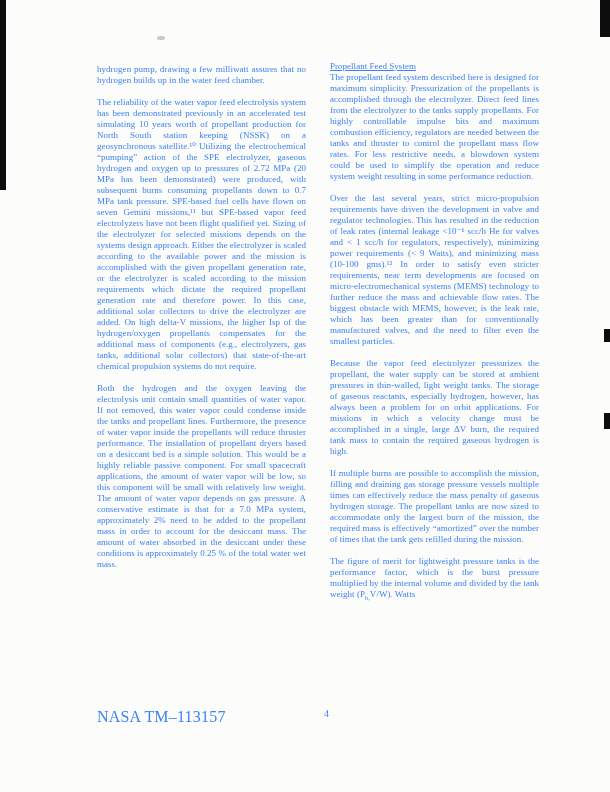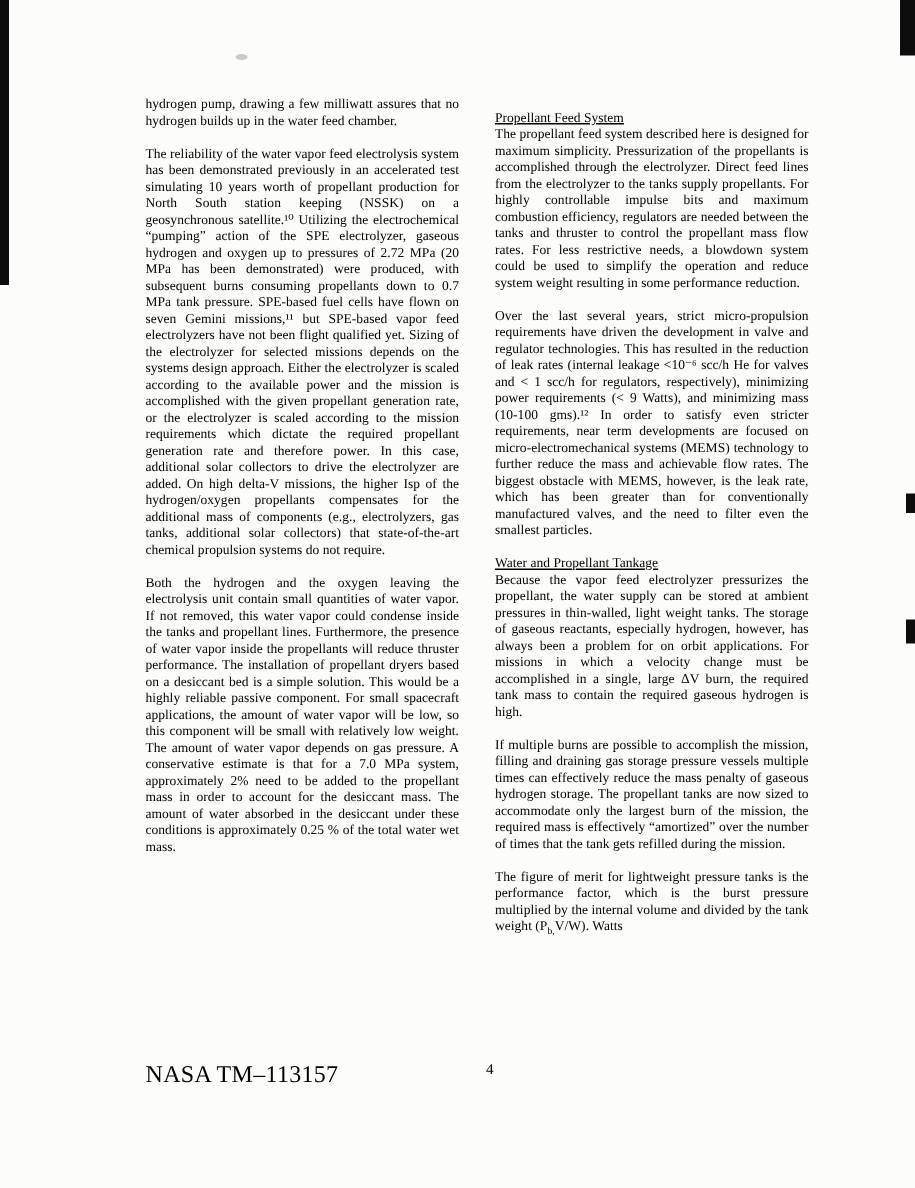--- a/index.html
+++ b/index.html
@@ -7,32 +7,32 @@
     padding: 0;
     background: #ffffff;
   }
   .page {
     position: relative;
     width: 610px;
     height: 792px;
     background: #fcfcfa;
     overflow: hidden;
     font-family: "Liberation Serif", "DejaVu Serif", serif;
-    color: #000000;
+    color: #3b82f6;
   }
   .column {
     position: absolute;
     width: 209px;
     font-size: 9px;
     line-height: 11px;
     text-align: justify;
     letter-spacing: 0.02px;
   }
   .column-left  { left: 97px;  top: 64px; }
-  .column-right { left: 330px; top: 73px; }
+  .column-right { left: 330px; top: 61px; }
   .para {
     margin: 0 0 11px 0;
   }
   .para:last-child { margin-bottom: 0; }
   .section-heading {
     margin: 0;
     font-size: 9px;
     line-height: 11px;
     font-weight: normal;
     text-decoration: underline;
@@ -83,21 +83,20 @@
   <div class="column column-left">
     <p class="para">hydrogen pump, drawing a few milliwatt assures that no hydrogen builds up in the water feed chamber.</p>
     <p class="para">The reliability of the water vapor feed electrolysis system has been demonstrated previously in an accelerated test simulating 10 years worth of propellant production for North South station keeping (NSSK) on a geosynchronous satellite.¹⁰ Utilizing the electrochemical “pumping” action of the SPE electrolyzer, gaseous hydrogen and oxygen up to pressures of 2.72 MPa (20 MPa has been demonstrated) were produced, with subsequent burns consuming propellants down to 0.7 MPa tank pressure. SPE-based fuel cells have flown on seven Gemini missions,¹¹ but SPE-based vapor feed electrolyzers have not been flight qualified yet. Sizing of the electrolyzer for selected missions depends on the systems design approach. Either the electrolyzer is scaled according to the available power and the mission is accomplished with the given propellant generation rate, or the electrolyzer is scaled according to the mission requirements which dictate the required propellant generation rate and therefore power. In this case, additional solar collectors to drive the electrolyzer are added. On high delta-V missions, the higher Isp of the hydrogen/oxygen propellants compensates for the additional mass of components (e.g., electrolyzers, gas tanks, additional solar collectors) that state-of-the-art chemical propulsion systems do not require.</p>
     <p class="para">Both the hydrogen and the oxygen leaving the electrolysis unit contain small quantities of water vapor. If not removed, this water vapor could condense inside the tanks and propellant lines. Furthermore, the presence of water vapor inside the propellants will reduce thruster performance. The installation of propellant dryers based on a desiccant bed is a simple solution. This would be a highly reliable passive component. For small spacecraft applications, the amount of water vapor will be low, so this component will be small with relatively low weight. The amount of water vapor depends on gas pressure. A conservative estimate is that for a 7.0 MPa system, approximately 2% need to be added to the propellant mass in order to account for the desiccant mass. The amount of water absorbed in the desiccant under these conditions is approximately 0.25 % of the total water wet mass.</p>
   </div>
 
   <div class="column column-right">
     <h3 class="section-heading">Propellant Feed System</h3>
     <p class="para">The propellant feed system described here is designed for maximum simplicity. Pressurization of the propellants is accomplished through the electrolyzer. Direct feed lines from the electrolyzer to the tanks supply propellants. For highly controllable impulse bits and maximum combustion efficiency, regulators are needed between the tanks and thruster to control the propellant mass flow rates. For less restrictive needs, a blowdown system could be used to simplify the operation and reduce system weight resulting in some performance reduction.</p>
     <p class="para">Over the last several years, strict micro-propulsion requirements have driven the development in valve and regulator technologies. This has resulted in the reduction of leak rates (internal leakage &lt;10⁻⁶ scc/h He for valves and &lt; 1 scc/h for regulators, respectively), minimizing power requirements (&lt; 9 Watts), and minimizing mass (10-100 gms).¹² In order to satisfy even stricter requirements, near term developments are focused on micro-electromechanical systems (MEMS) technology to further reduce the mass and achievable flow rates. The biggest obstacle with MEMS, however, is the leak rate, which has been greater than for conventionally manufactured valves, and the need to filter even the smallest particles.</p>
-    <h3 class="section-heading">Water and Propellant Tankage</h3>
     <p class="para">Because the vapor feed electrolyzer pressurizes the propellant, the water supply can be stored at ambient pressures in thin-walled, light weight tanks. The storage of gaseous reactants, especially hydrogen, however, has always been a problem for on orbit applications. For missions in which a velocity change must be accomplished in a single, large ΔV burn, the required tank mass to contain the required gaseous hydrogen is high.</p>
     <p class="para">If multiple burns are possible to accomplish the mission, filling and draining gas storage pressure vessels multiple times can effectively reduce the mass penalty of gaseous hydrogen storage. The propellant tanks are now sized to accommodate only the largest burn of the mission, the required mass is effectively “amortized” over the number of times that the tank gets refilled during the mission.</p>
     <p class="para"><span>The figure of merit for lightweight pressure tanks is the performance factor, which is the burst pressure multiplied by the internal volume and divided by the tank weight (P</span><sub>b,</sub><span>V/W). Watts</span></p>
   </div>
 
   <div class="footer-report-number">NASA TM–113157</div>
   <div class="footer-page-number">4</div>
 
 </div>
 

